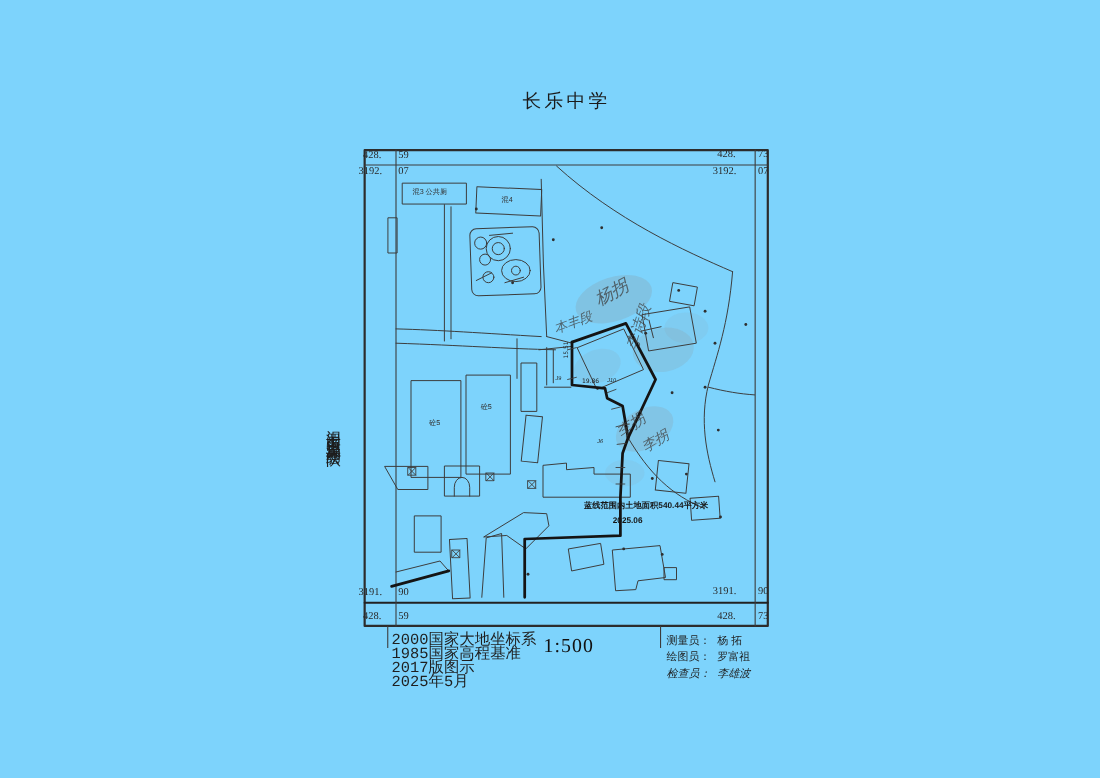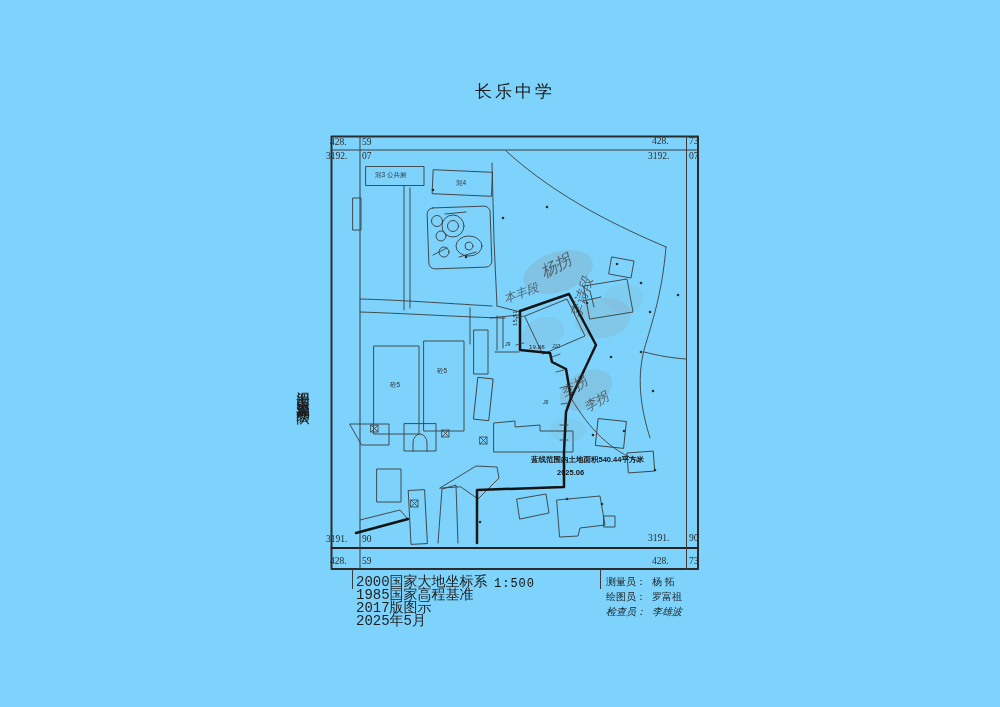--- a/index.html
+++ b/index.html
@@ -12,21 +12,21 @@
   .corner{font-size:9.5px;color:#2a2a2a;font-family:"Liberation Serif","DejaVu Serif",serif;}
   .ra{text-align:left;}
   .maplabel{font-size:6.5px;color:#333;}
   .dim{font-size:5.5px;color:#222;font-family:"DejaVu Sans",sans-serif;}
   .pt{font-size:5px;color:#222;font-style:italic;}
   .note{font-size:7.5px;font-weight:bold;color:#161616;letter-spacing:0px;}
   .hw{font-family:"DejaVu Serif","Liberation Serif",serif;font-style:italic;color:#3f3f3f;opacity:.75;}
   .vorg{left:296px;top:381px;writing-mode:vertical-rl;text-orientation:upright;
         font-size:13.5px;letter-spacing:2px;color:#1d1d1d;line-height:1;}
   .datum{font-size:14px;color:#1f1f1f;font-family:Liberation Mono, monospace;}
-  .scale{font-size:12px;color:#111;letter-spacing:1px;font-family:Liberation Mono, monospace;}
+  .scale{font-size:18px;color:#111;letter-spacing:1px;}
   .staffrow{position:absolute;display:flex;gap:6px;font-size:10px;color:#1f1f1f;}
 </style>
 </head>
 <body>
 
 <div id="page">
 
   <div class="t title" style="top:83px;">长乐中学</div>
 
   <div class="t vorg">汨罗市国土资源局测绘队</div>

